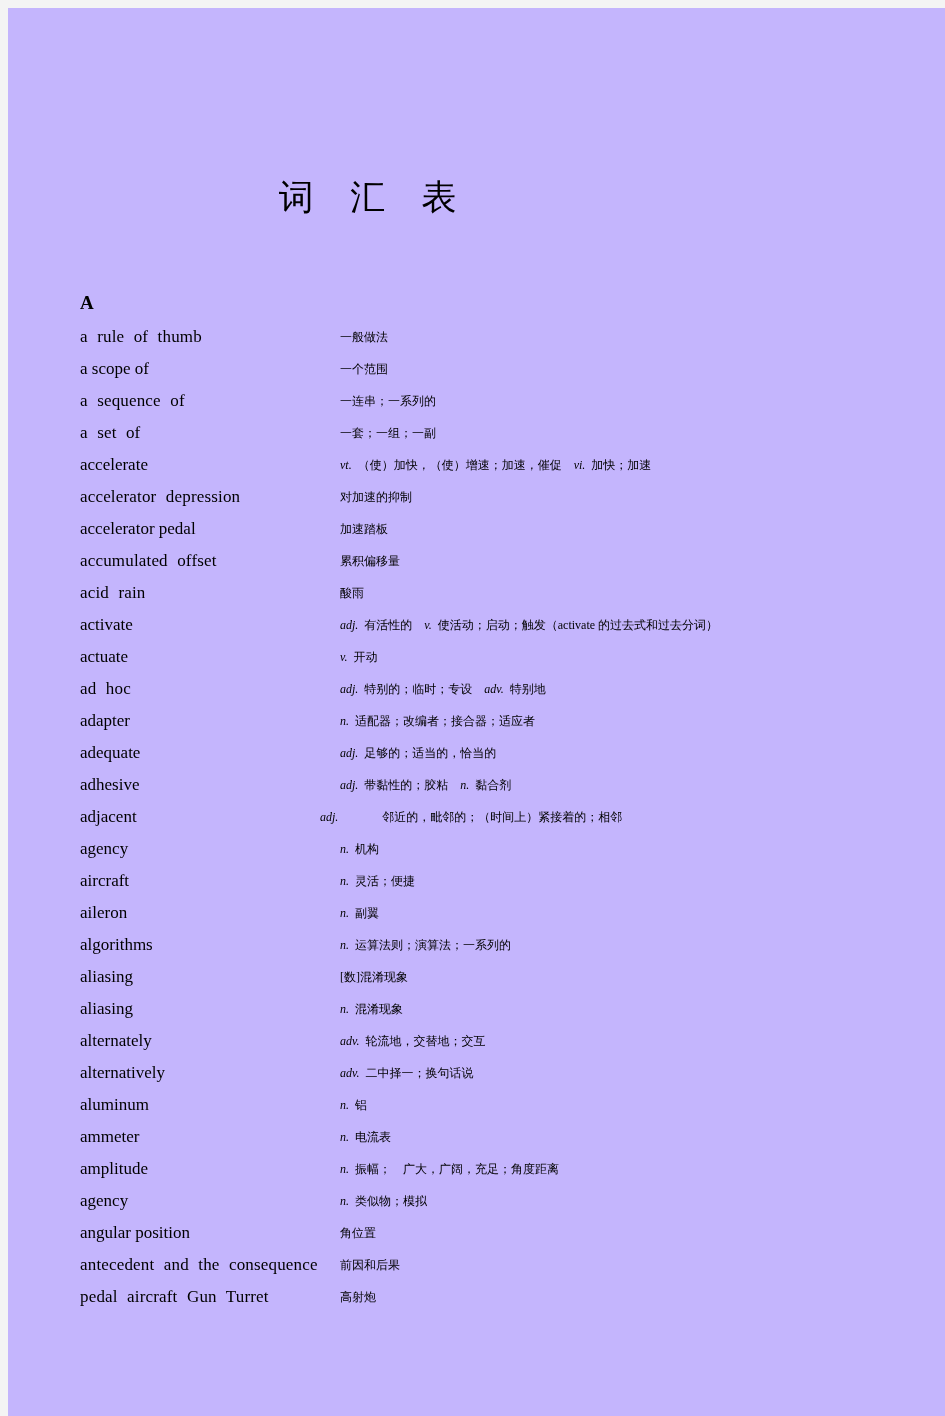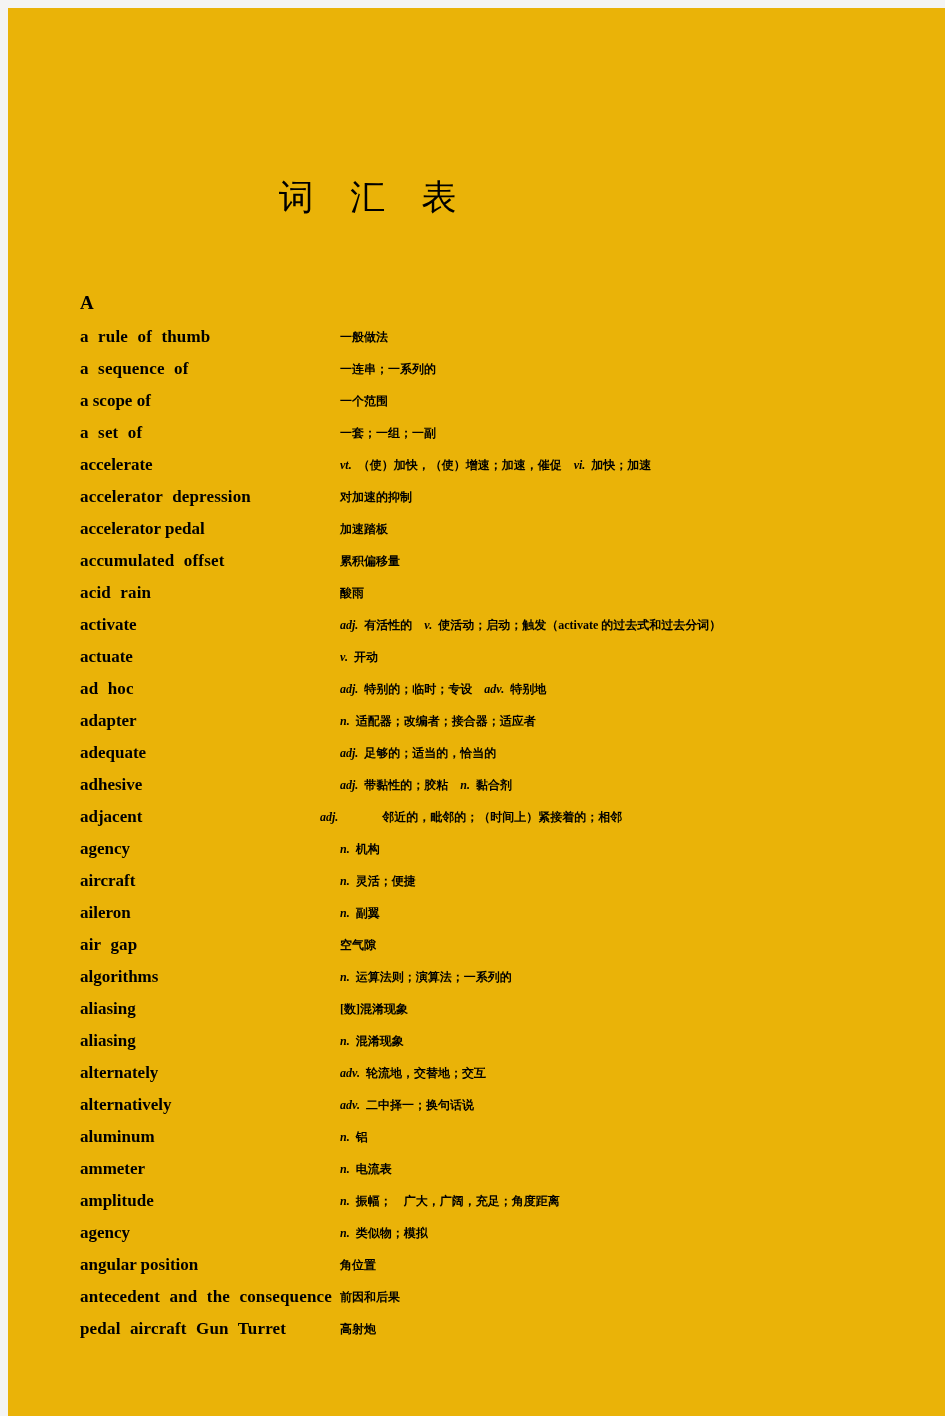--- a/index.html
+++ b/index.html
@@ -14,21 +14,21 @@
     font-family: "Liberation Serif", "DejaVu Serif", serif;
     overflow: hidden;
   }
 
   .page {
     position: absolute;
     left: 8px;
     top: 8px;
     width: 937px;
     height: 1408px;
-    background: #eab308;
+    background: #c4b5fd;
     box-sizing: border-box;
   }
 
   .doc-title {
     position: absolute;
     left: 0;
     top: 168px;
     width: 720px;
     text-align: center;
     font-size: 35px;
@@ -46,21 +46,20 @@
     font-weight: bold;
     color: #000000;
     line-height: 24px;
   }
 
   .entries {
     position: absolute;
     left: 0;
     top: 313px;
     width: 937px;
-    font-weight: bold;
   }
 
   .entry {
     position: relative;
     height: 32px;
     line-height: 32px;
     white-space: nowrap;
   }
 
   .term {
@@ -102,28 +101,28 @@
   <div class="doc-title">词　汇　表</div>
 
   <div class="section-letter">A</div>
 
   <div class="entries" id="entries-root">
       <div class="entry">
         <span class="term spaced">a  rule  of  thumb</span>
         <span class="def"><span>一般做法</span></span>
       </div>
       <div class="entry">
+        <span class="term">a scope of</span>
+        <span class="def"><span>一个范围</span></span>
+      </div>
+      <div class="entry">
         <span class="term spaced">a  sequence  of</span>
         <span class="def"><span>一连串；一系列的</span></span>
       </div>
       <div class="entry">
-        <span class="term">a scope of</span>
-        <span class="def"><span>一个范围</span></span>
-      </div>
-      <div class="entry">
         <span class="term spaced">a  set  of</span>
         <span class="def"><span>一套；一组；一副</span></span>
       </div>
       <div class="entry">
         <span class="term">accelerate</span>
         <span class="def"><i class="pos">vt.</i><span class="gap-sm"></span><span>（使）加快，（使）增速；加速，催促</span><span class="gap-md"></span><i class="pos">vi.</i><span class="gap-sm"></span><span>加快；加速</span></span>
       </div>
       <div class="entry">
         <span class="term spaced">accelerator  depression</span>
         <span class="def"><span>对加速的抑制</span></span>
@@ -174,24 +173,20 @@
       </div>
       <div class="entry">
         <span class="term">aircraft</span>
         <span class="def"><i class="pos">n.</i><span class="gap-sm"></span><span>灵活；便捷</span></span>
       </div>
       <div class="entry">
         <span class="term">aileron</span>
         <span class="def"><i class="pos">n.</i><span class="gap-sm"></span><span>副翼</span></span>
       </div>
       <div class="entry">
-        <span class="term spaced">air  gap</span>
-        <span class="def"><span>空气隙</span></span>
-      </div>
-      <div class="entry">
         <span class="term">algorithms</span>
         <span class="def"><i class="pos">n.</i><span class="gap-sm"></span><span>运算法则；演算法；一系列的</span></span>
       </div>
       <div class="entry">
         <span class="term">aliasing</span>
         <span class="def"><span>[数]混淆现象</span></span>
       </div>
       <div class="entry">
         <span class="term">aliasing</span>
         <span class="def"><i class="pos">n.</i><span class="gap-sm"></span><span>混淆现象</span></span>

